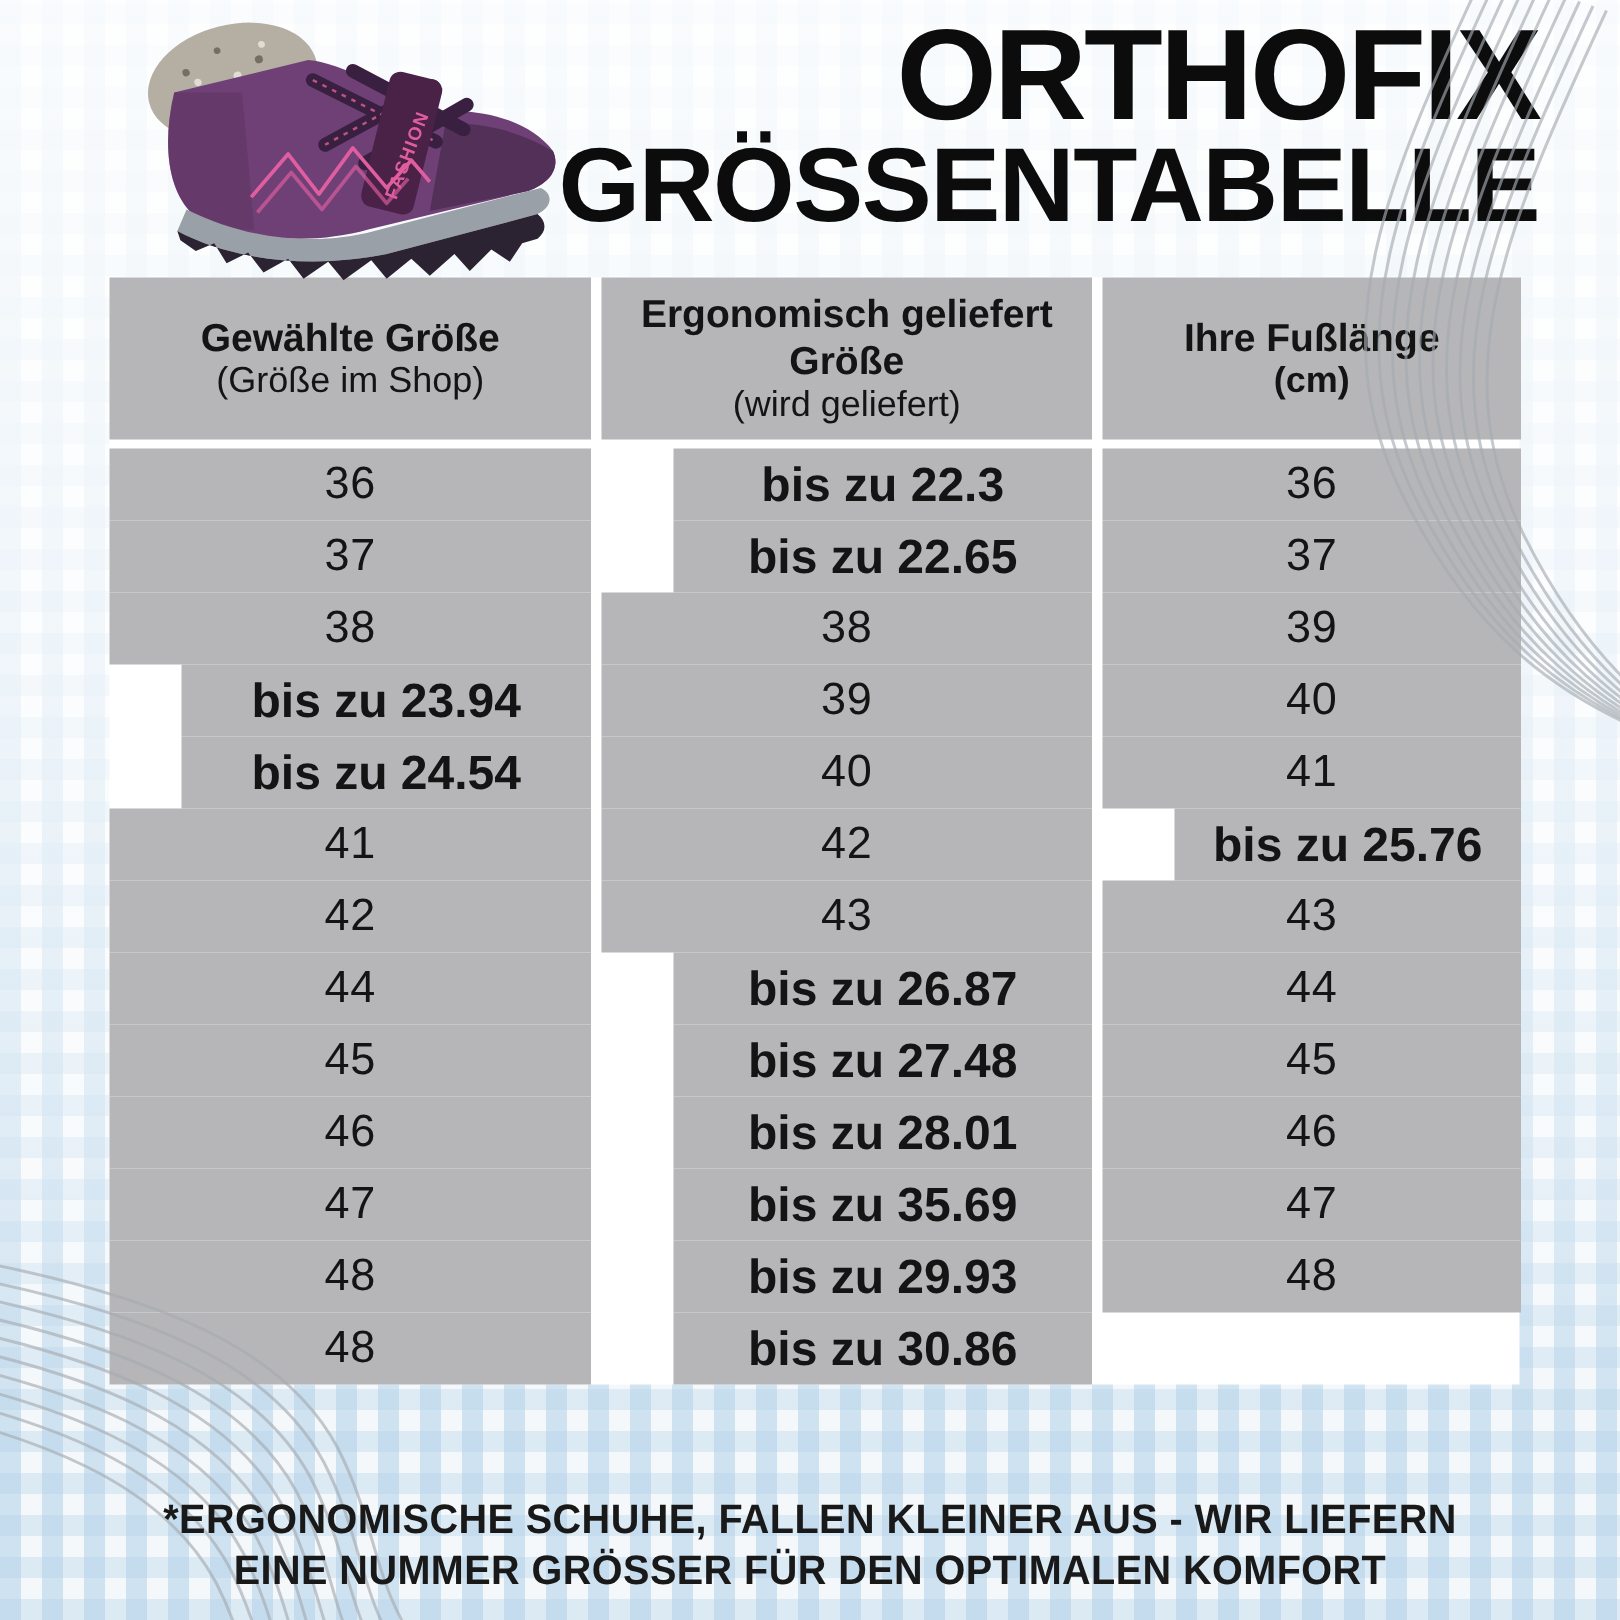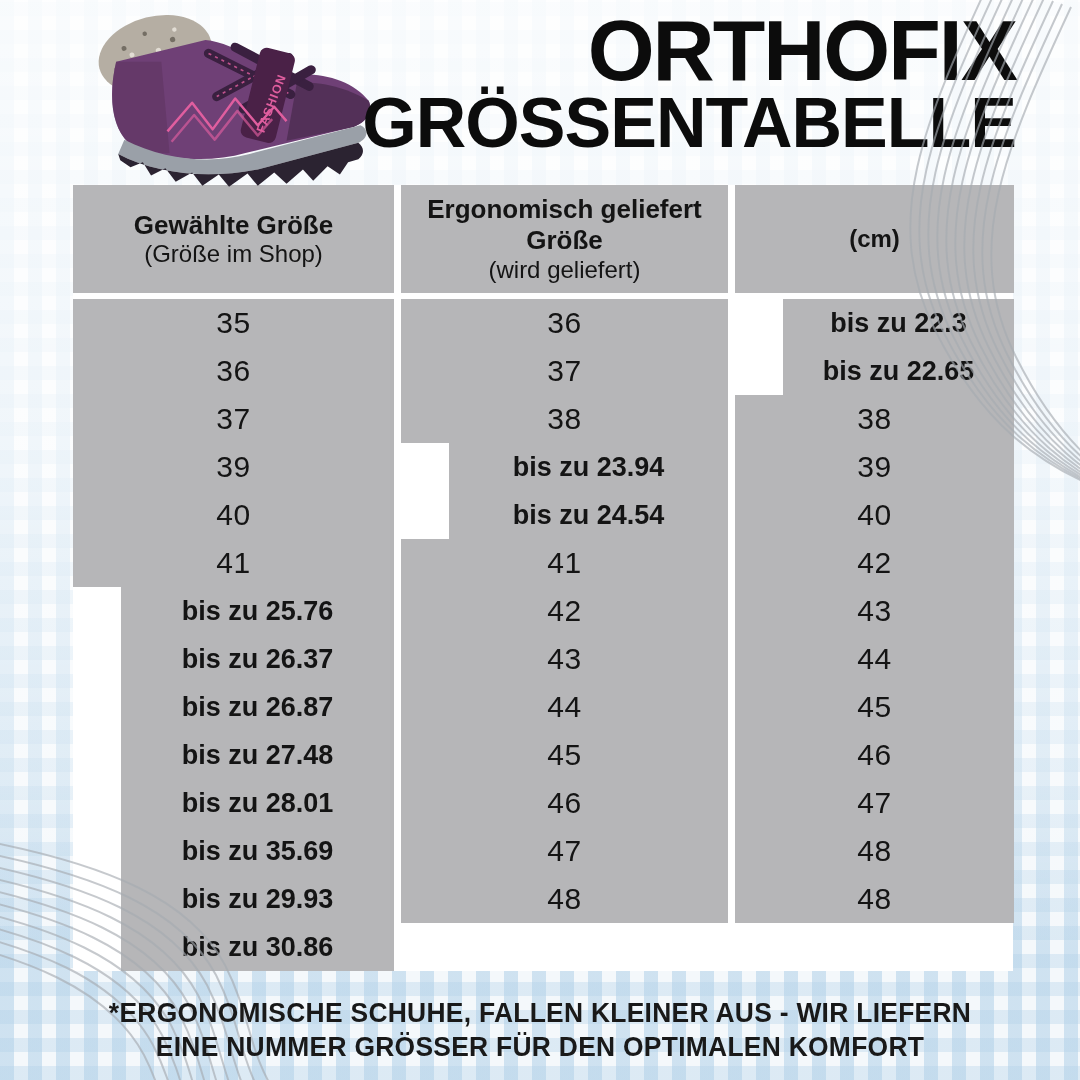--- a/index.html
+++ b/index.html
@@ -27,21 +27,21 @@
       repeating-linear-gradient(90deg, rgba(176,208,232,.55) 0 14px, rgba(255,255,255,0) 14px 28px),
       repeating-linear-gradient(0deg, rgba(176,208,232,.35) 0 14px, rgba(255,255,255,0) 14px 28px);
   }
   
   .waves{ position:absolute; z-index:6; pointer-events:none; }
   .waves path, .waves use{ stroke:var(--wave-gray); stroke-width:2; fill:none; opacity:.8; }
   .waves-tr{ top:0; right:0; width:300px; height:560px; }
   .waves-bl{ left:0; top:830px; width:540px; height:250px; }
   
   .title-block{
-    position:absolute; top:10px; right:64px; z-index:4;
+    position:absolute; top:10px; right:54px; z-index:4;
     text-align:right; line-height:.94; letter-spacing:-2px;
     font-weight:bold; color:#0c0c0c; white-space:nowrap;
   }
   .title-line1{ font-size:86px; }
   .title-line2{ font-size:70px; letter-spacing:-1px; }
   
   .shoe{ position:absolute; left:52px; top:-2px; width:350px; height:195px; z-index:3; }
   .fur{ fill:var(--fur); }
   .fur-dot{ fill:#746e64; }
   .fur-dot-light{ fill:#e2ddd4; }
@@ -70,21 +70,21 @@
     text-align:center; padding:4px 10px; line-height:1.18;
   }
   .hcell .ttl{ font-weight:bold; font-size:26px; }
   .hcell .sub{ font-size:24px; font-weight:normal; }
   .hcell.col3 .ttl, .hcell.col3 .sub{ font-weight:bold; }
   .bcell{
     background:var(--cell-gray); height:48px;
     display:flex; align-items:center; justify-content:center;
     font-size:30px; font-weight:500; letter-spacing:.5px;
   }
-  .bcell.c3{ font-size:27px; font-weight:600; letter-spacing:0;margin-left:48px; }
+  .bcell.c3{ font-size:32px; font-weight:600; letter-spacing:0;margin-left:48px; }
   
   .footnote{
     position:absolute; left:0; top:996px; width:1080px; z-index:7;
     text-align:center; font-weight:bold; font-size:27.5px; line-height:1.25;
     letter-spacing:.3px; transform:scaleX(.96); color:#191919;
   }
 </style>
 </head>
 <body>
 
@@ -175,46 +175,45 @@
   <div class="head-grid">
     <div class="hcell col1">
       <div class="ttl">Gewählte Größe</div>
       <div class="sub">(Größe im Shop)</div>
     </div>
     <div class="hcell col2">
       <div class="ttl">Ergonomisch geliefert Größe</div>
       <div class="sub">(wird geliefert)</div>
     </div>
     <div class="hcell col3">
+      <div class="ttl">Ihre Fußlänge</div>
       <div class="sub">(cm)</div>
     </div>
   </div>
   <div class="body-grid">
-      <div class="bcell c1">35</div>
       <div class="bcell c2">36</div>
       <div class="bcell c3">bis zu 22.3</div>
       <div class="bcell c1">36</div>
       <div class="bcell c2">37</div>
       <div class="bcell c3">bis zu 22.65</div>
       <div class="bcell c1">37</div>
       <div class="bcell c2">38</div>
       <div class="bcell c1">38</div>
       <div class="bcell c2">39</div>
       <div class="bcell c3">bis zu 23.94</div>
       <div class="bcell c1">39</div>
       <div class="bcell c2">40</div>
       <div class="bcell c3">bis zu 24.54</div>
       <div class="bcell c1">40</div>
       <div class="bcell c2">41</div>
       <div class="bcell c1">41</div>
       <div class="bcell c2">42</div>
       <div class="bcell c3">bis zu 25.76</div>
       <div class="bcell c1">42</div>
       <div class="bcell c2">43</div>
-      <div class="bcell c3">bis zu 26.37</div>
       <div class="bcell c1">43</div>
       <div class="bcell c2">44</div>
       <div class="bcell c3">bis zu 26.87</div>
       <div class="bcell c1">44</div>
       <div class="bcell c2">45</div>
       <div class="bcell c3">bis zu 27.48</div>
       <div class="bcell c1">45</div>
       <div class="bcell c2">46</div>
       <div class="bcell c3">bis zu 28.01</div>
       <div class="bcell c1">46</div>

